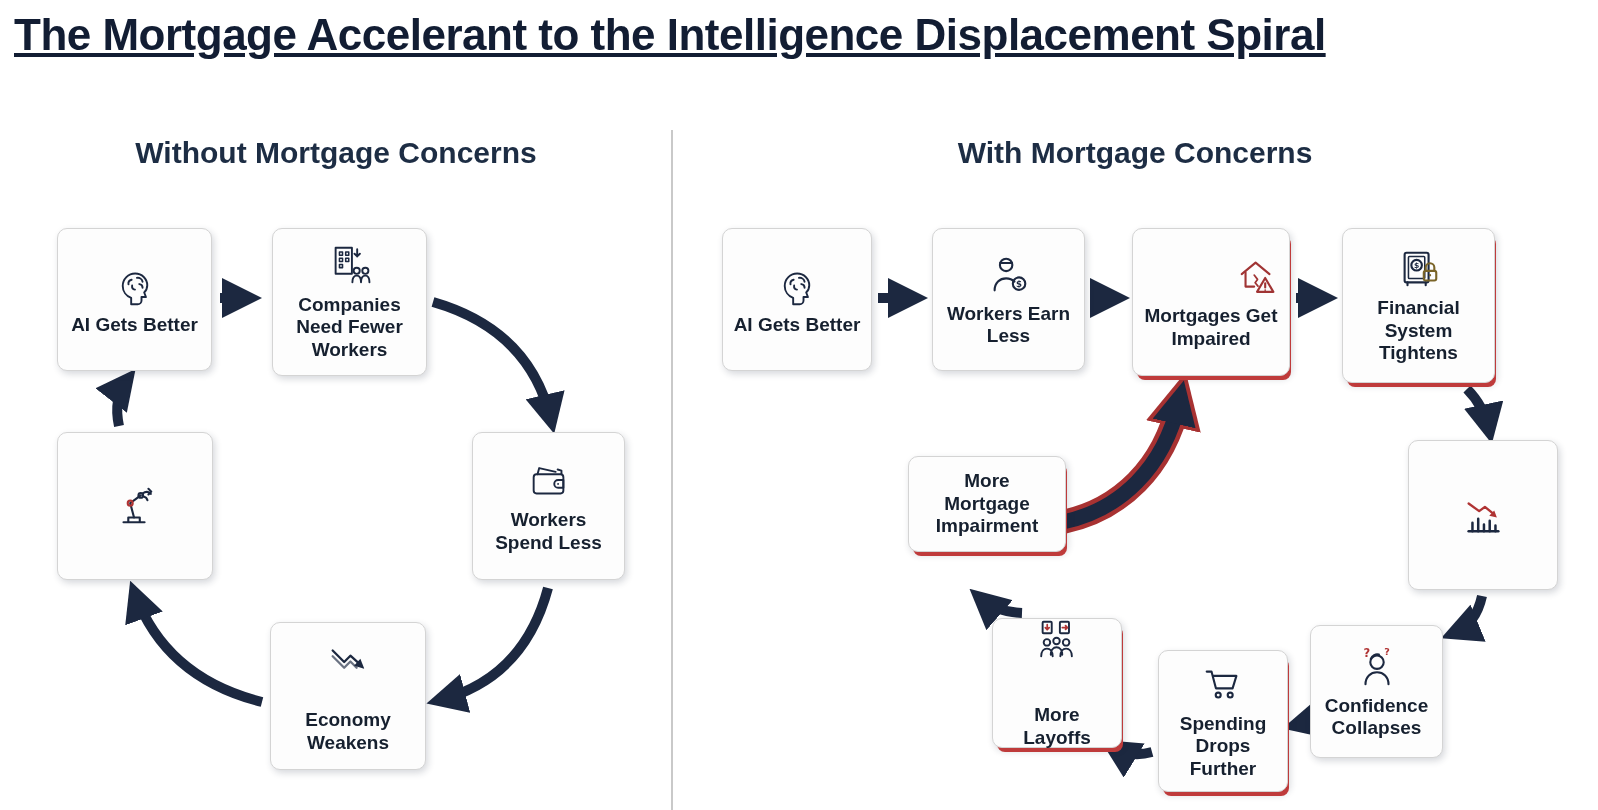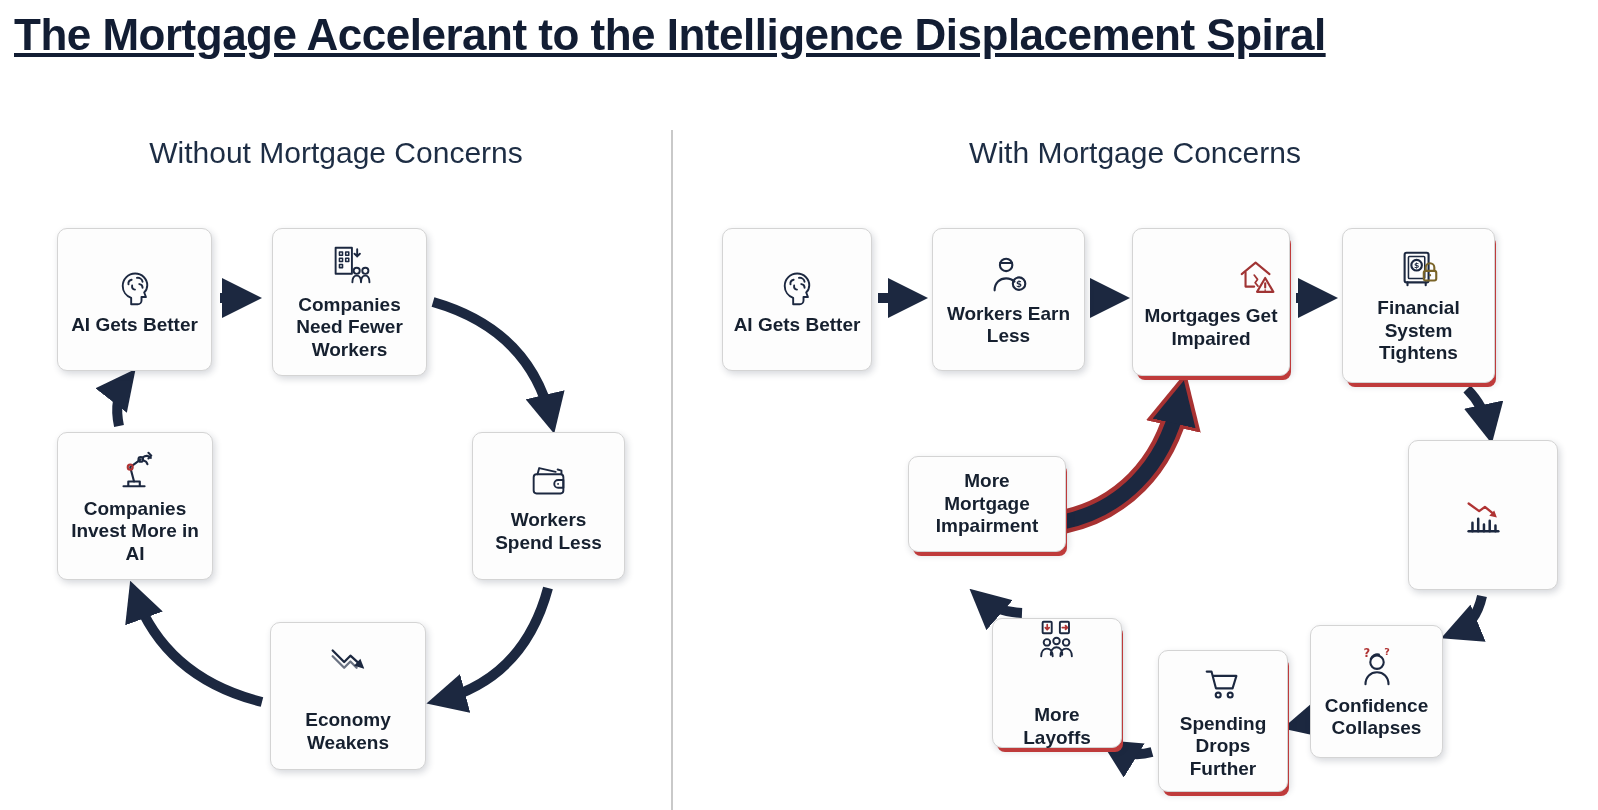--- a/index.html
+++ b/index.html
@@ -5,21 +5,21 @@
   html,body{margin:0;padding:0;background:#ffffff;}
   .stage{position:relative;width:1598px;height:810px;background:#ffffff;overflow:hidden;
          font-family:"Liberation Sans",sans-serif;}
   .title{position:absolute;left:14px;top:10px;margin:0;font-size:44px;font-weight:800;
          letter-spacing:-0.5px;color:#121d33;white-space:nowrap;text-decoration:underline;}
   .divider{position:absolute;left:671px;top:130px;width:2px;height:680px;background:#c9c9c9;}
   .panel{position:absolute;top:130px;height:680px;}
   .panel.left{left:0;width:672px;}
   .panel.right{left:672px;width:926px;}
   .panel h2{position:absolute;top:6px;left:0;width:100%;text-align:center;margin:0;
-            font-size:30px;font-weight:400;color:#1d2d44;}
+            font-size:30px;font-weight:700;color:#1d2d44;}
   .arrows{position:absolute;left:0;top:0;width:100%;height:100%;z-index:2;pointer-events:none;}
   .node{position:absolute;z-index:3;background:#fdfdfd;border:1px solid #d4d4d4;border-radius:10px;
         box-shadow:2px 3px 7px rgba(30,40,60,.18);display:flex;flex-direction:column;
         align-items:center;justify-content:center;gap:5px;padding:8px;text-align:center;box-sizing:border-box;}
   .node.red{box-shadow:3px 6px 0 -2px #bf3b3b, 2px 3px 7px rgba(30,40,60,.18);}
   .node .label{font-weight:700;font-size:19px;line-height:1.18;color:#16202f;}
   .node .icon{display:flex;align-items:center;justify-content:center;}
   .node .icon svg{width:46px;height:46px;}
   .node.textonly{padding:8px 28px;}
   
@@ -115,21 +115,20 @@
       <span class="icon">
         <svg viewBox="0 0 48 48" fill="none" stroke="#1c2840" stroke-width="2.2" stroke-linecap="round" stroke-linejoin="round">
           <path d="M12 41h22M17 41v-5h12v5"></path>
           <path d="M23 36L19 21l11-8"></path>
           <circle cx="19" cy="21" r="2.6" stroke="#b03434"></circle>
           <circle cx="30" cy="13" r="2.4"></circle>
           <path d="M32 11c3-2.5 6.5-2.2 8.5.3M33 14c2 .5 3.5 2 4 4"></path>
           <path d="M38 6l3 3-3 3"></path>
         </svg>
       </span>
-      <span class="label">Companies Invest More in AI</span>
     </div>
   </section>
 
   <section class="panel right">
     <h2>With Mortgage Concerns</h2>
 
     <svg class="arrows" viewBox="0 0 926 680">
       <defs>
         <marker id="ahR" viewBox="0 0 10 10" refX="6.5" refY="5" markerWidth="4" markerHeight="4" orient="auto">
           <path d="M0 0 L10 5 L0 10 z" fill="#1c2840"></path>

